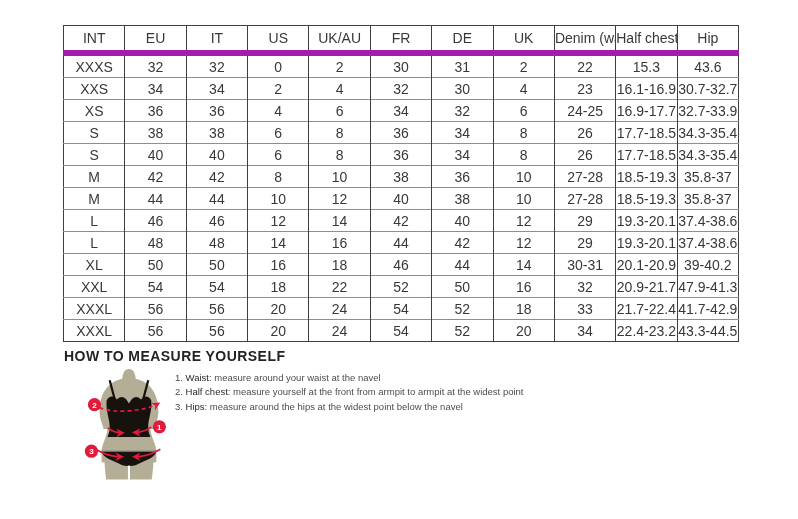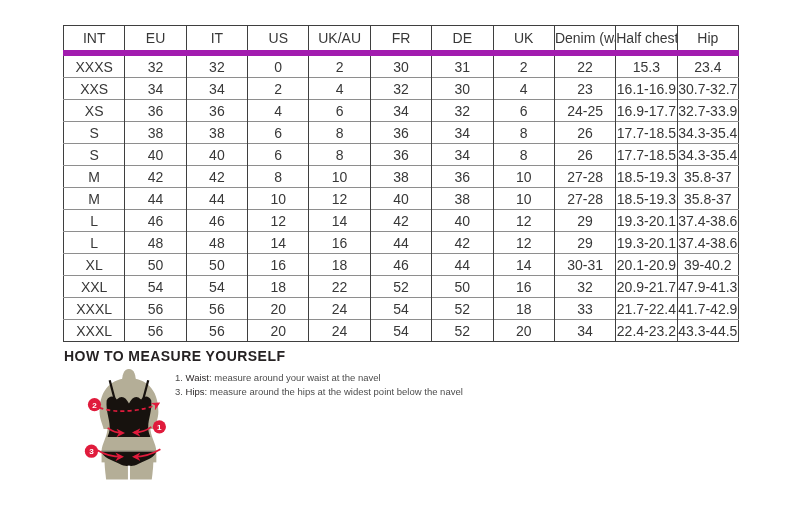--- a/index.html
+++ b/index.html
@@ -67,21 +67,21 @@
         <td>XXXS</td>
         <td>32</td>
         <td>32</td>
         <td>0</td>
         <td>2</td>
         <td>30</td>
         <td>31</td>
         <td>2</td>
         <td>22</td>
         <td>15.3</td>
-        <td>23.4</td>
+        <td>43.6</td>
       </tr>
       <tr>
         <td>XXS</td>
         <td>34</td>
         <td>34</td>
         <td>2</td>
         <td>4</td>
         <td>32</td>
         <td>30</td>
         <td>4</td>
@@ -232,20 +232,21 @@
         <td>22.4-23.2</td>
         <td>43.3-44.5</td>
       </tr>
     </tbody>
 </table>
 
 <div class="measure-title">HOW TO MEASURE YOURSELF</div>
 
 <div class="measure-steps">
     <div class="step"><span>1. </span><b>Waist</b><span>: measure around your waist at the navel</span></div>
+    <div class="step"><span>2. </span><b>Half chest</b><span>: measure yourself at the front from armpit to armpit at the widest point</span></div>
     <div class="step"><span>3. </span><b>Hips</b><span>: measure around the hips at the widest point below the navel</span></div>
   </div>
 
 <svg class="measure-figure" viewBox="0 0 112 140" xmlns="http://www.w3.org/2000/svg">
   <defs>
     <marker id="arr" viewBox="0 0 8 8" refX="6" refY="4" markerWidth="5" markerHeight="5" orient="auto">
       <path d="M0,0 L8,4 L0,8 L2.5,4 Z" fill="#e01b3c"></path>
     </marker>
   </defs>
 

